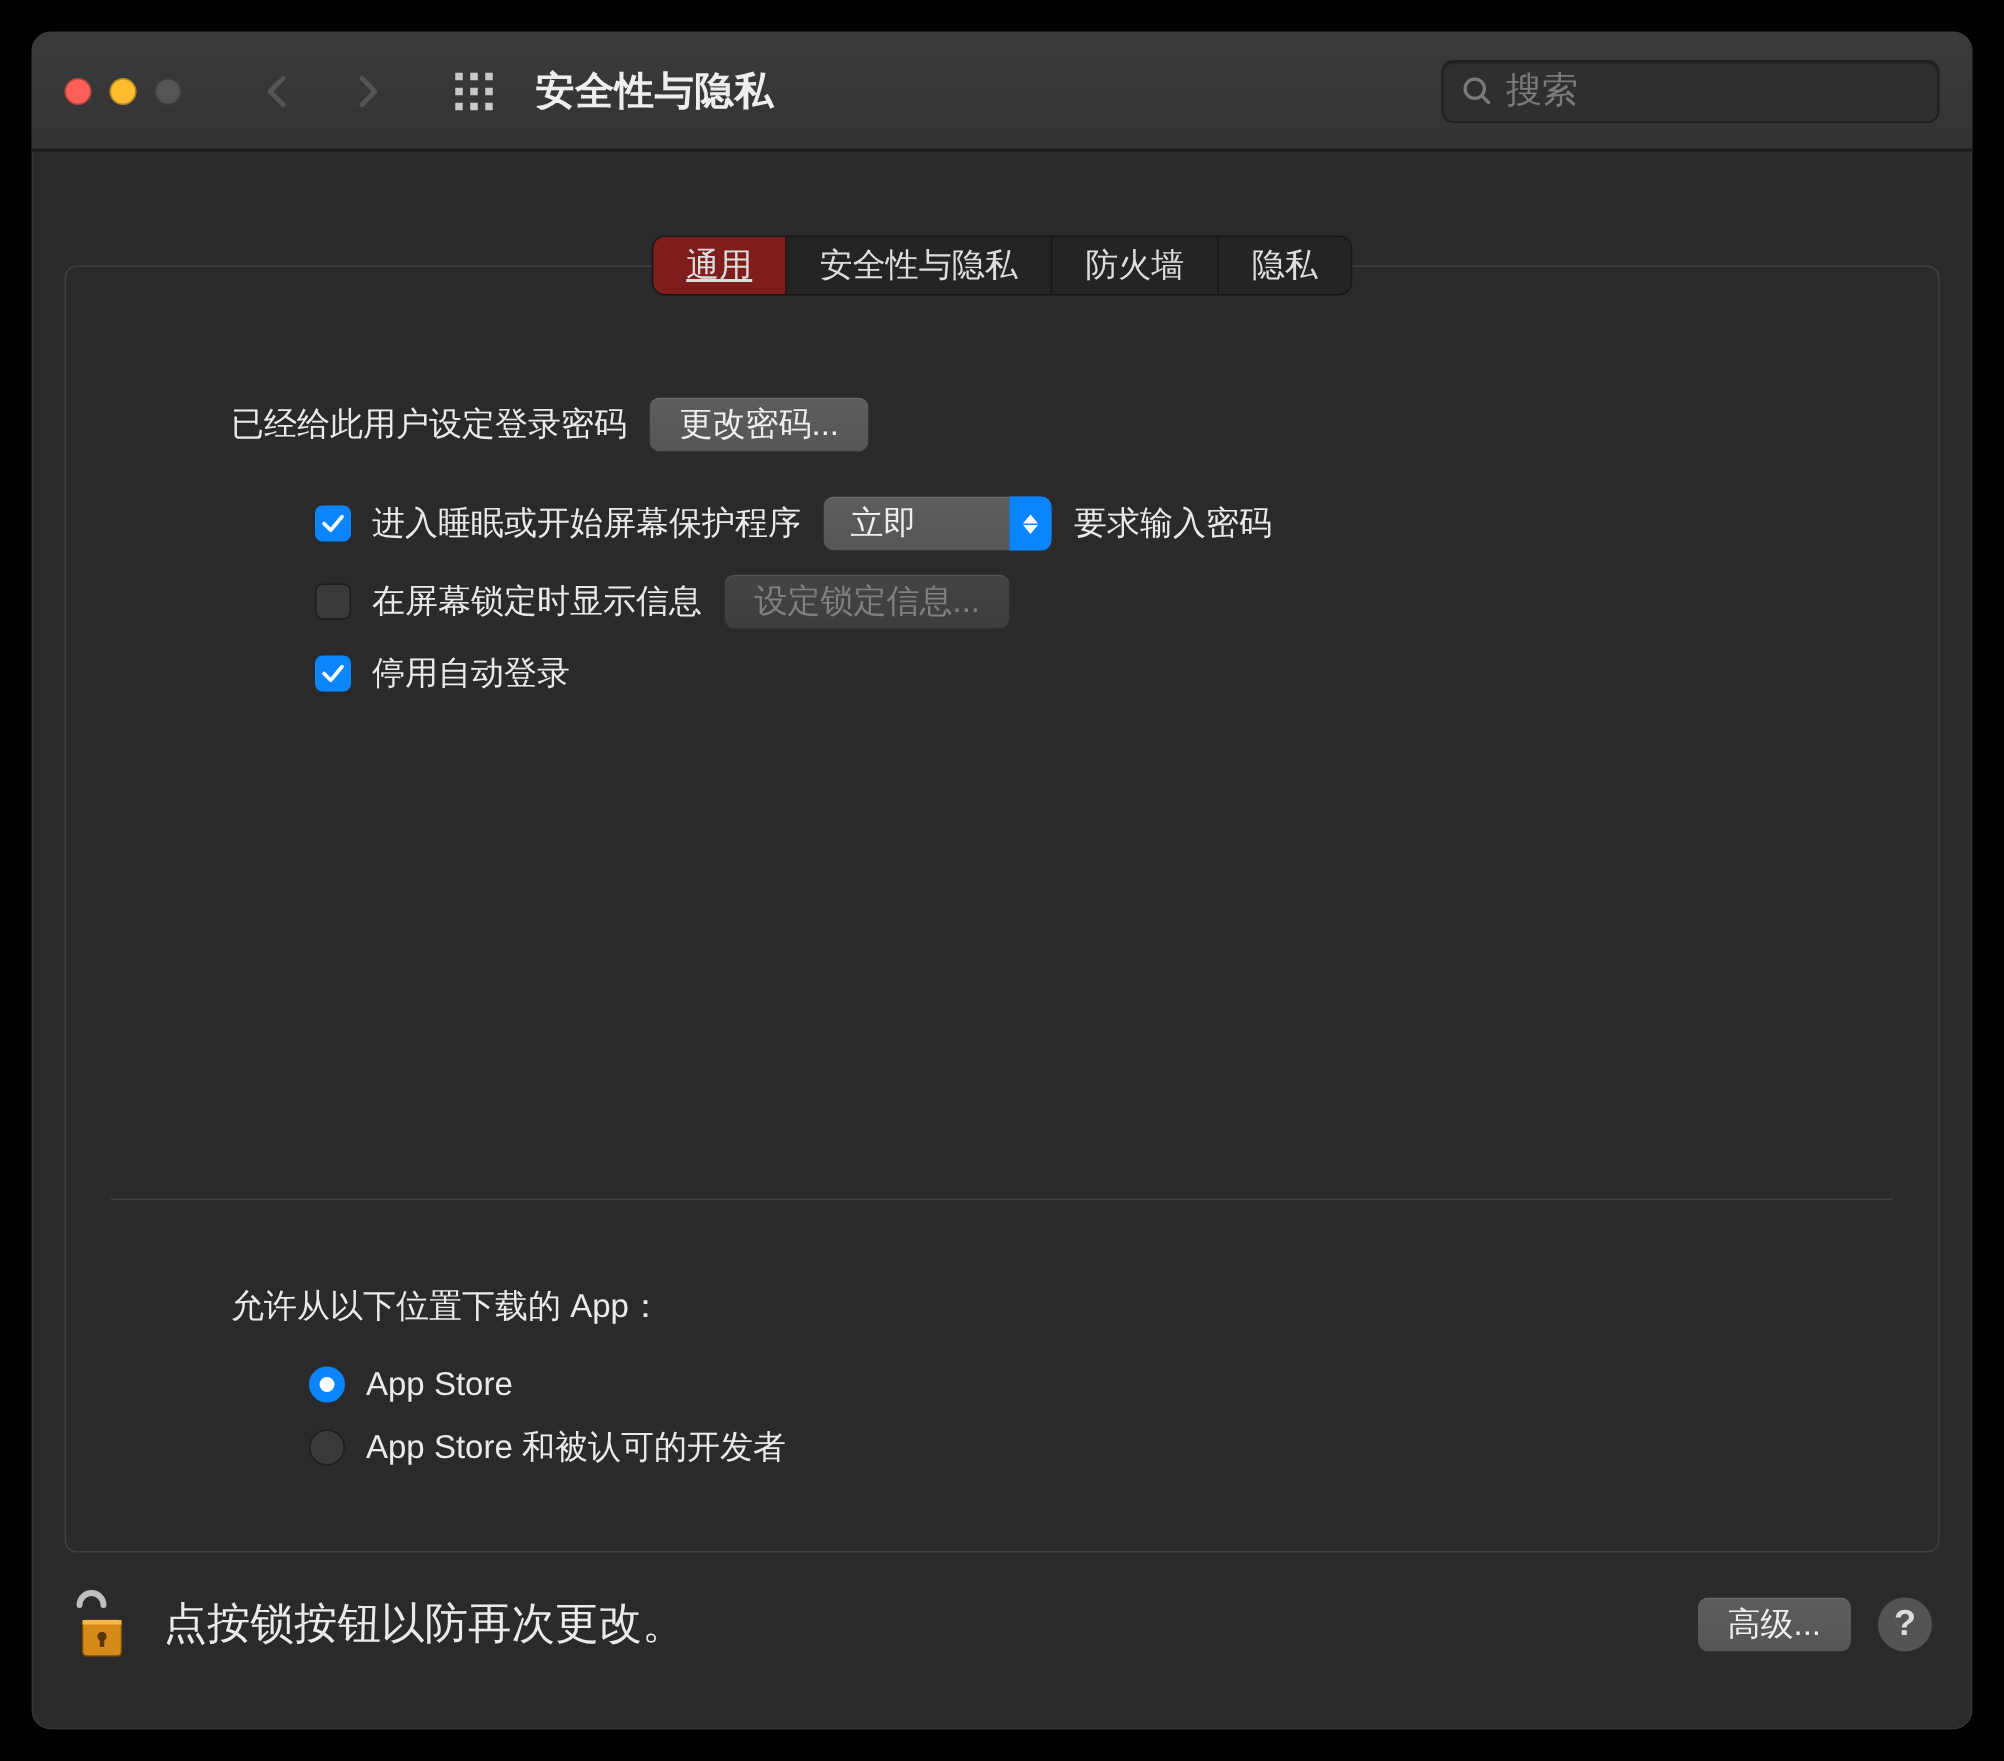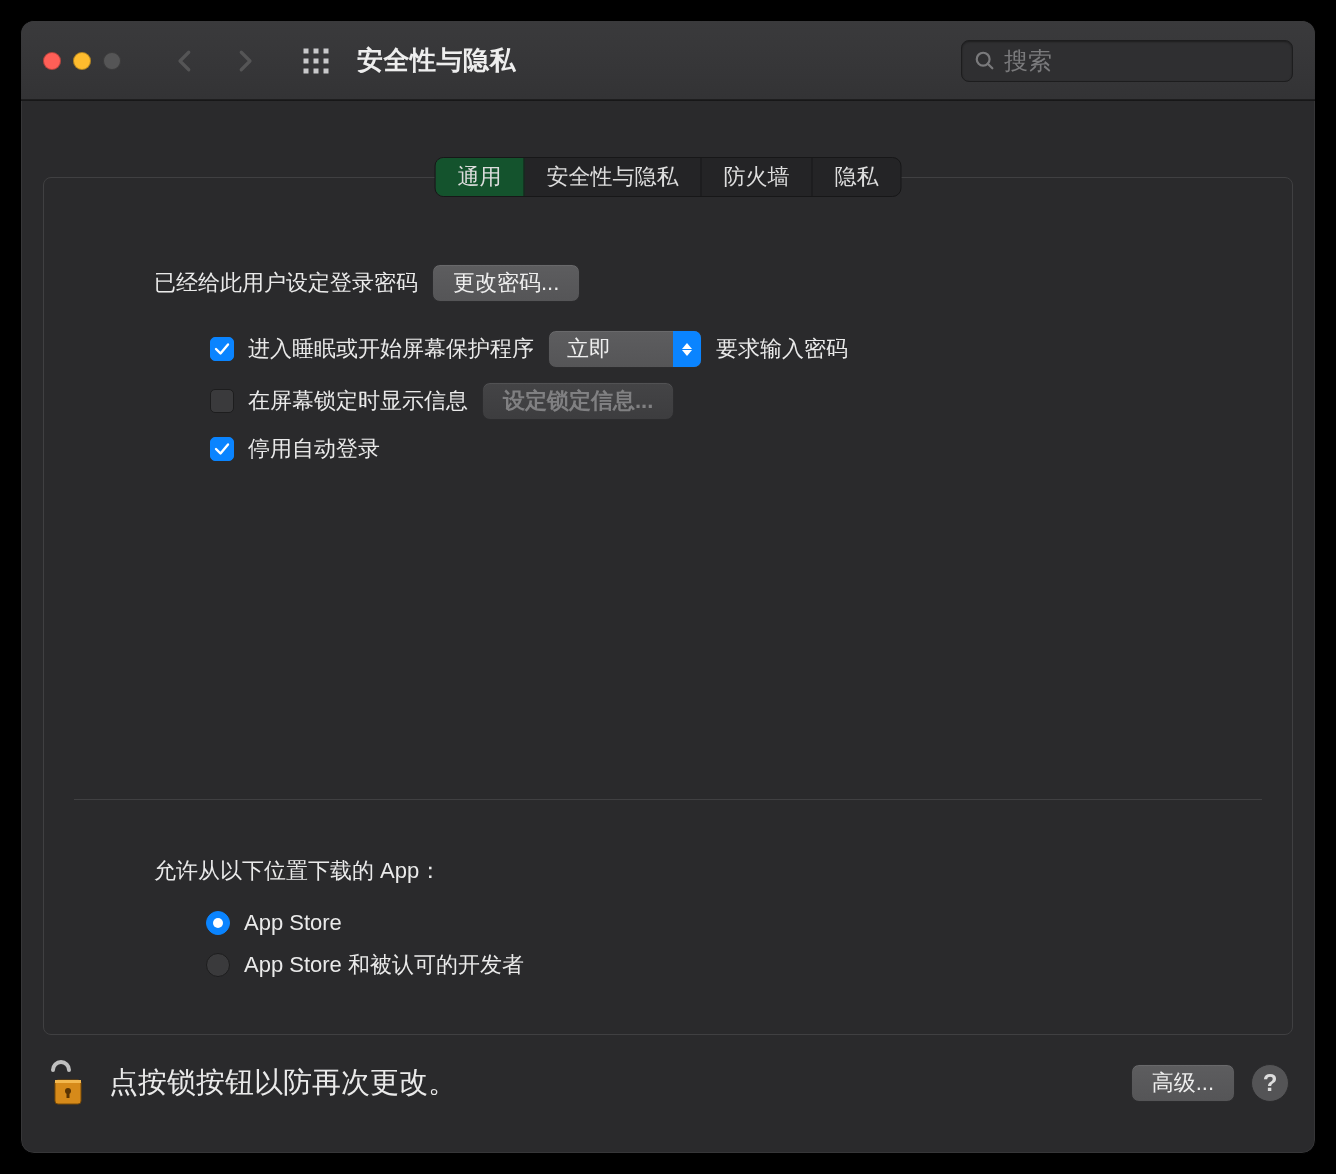--- a/index.html
+++ b/index.html
@@ -49,39 +49,39 @@
     display: flex; height: 40px;
     background: #242426; border-radius: 9px; overflow: hidden;
     border: 1px solid #171718;
   }
   .tab {
     display: flex; align-items: center; justify-content: center;
     padding: 0 22px; font-size: 22px; color: #ddd; white-space: nowrap;
     border-right: 1px solid #171718;
   }
   .tab:last-child { border-right: none; }
-  .tab.active { background: #14532d; }
+  .tab.active { background: #7f1d1d; text-decoration: underline; }
 
   .panel {
     position: absolute; left: 22px; right: 22px; top: 76px; bottom: 118px;
     border: 1px solid #404042; border-radius: 8px;
     padding: 86px 110px 40px 110px;
     display: flex; flex-direction: column;
   }
   .row { display: flex; align-items: center; gap: 14px; font-size: 22px; color: #eaeaea; margin-bottom: 16px; }
   .row.first { margin-bottom: 28px; }
   .pw-label { font-size: 22px; margin-right: 0; }
   .btn {
     display: inline-flex; align-items: center; justify-content: center;
     height: 38px; padding: 0 20px; border-radius: 8px;
     background: linear-gradient(#5d5d5f,#555557); color: #eee; font-size: 22px;
     border: 1px solid #2c2c2e; cursor: default;
     box-shadow: inset 0 1px 0 rgba(255,255,255,0.08);
   }
-  .btn.disabled { color: #808082; background: linear-gradient(#444446,#3d3d3f); font-weight: bold; }
+  .btn.disabled { color: #808082; background: linear-gradient(#444446,#3d3d3f); }
   .cbrow { display: flex; align-items: center; gap: 14px; font-size: 22px; color: #eaeaea; margin: 0 0 14px 56px; }
   .cbrow .label { white-space: nowrap; }
   .checkbox {
     width: 24px; height: 24px; border-radius: 5px; background: #3a3a3c;
     border: 1px solid #1d1d1e; flex: none; display: flex; align-items: center; justify-content: center;
   }
   .checkbox.checked { background: #0a84ff; border-color: #0a84ff; }
   .checkbox svg { width: 18px; height: 18px; display: none; }
   .checkbox.checked svg { display: block; }
   .select {

